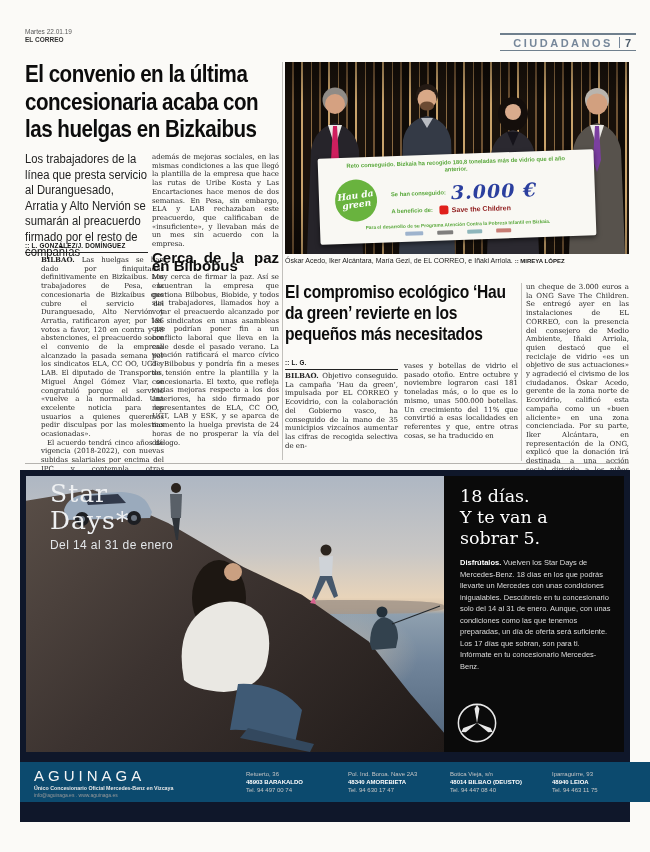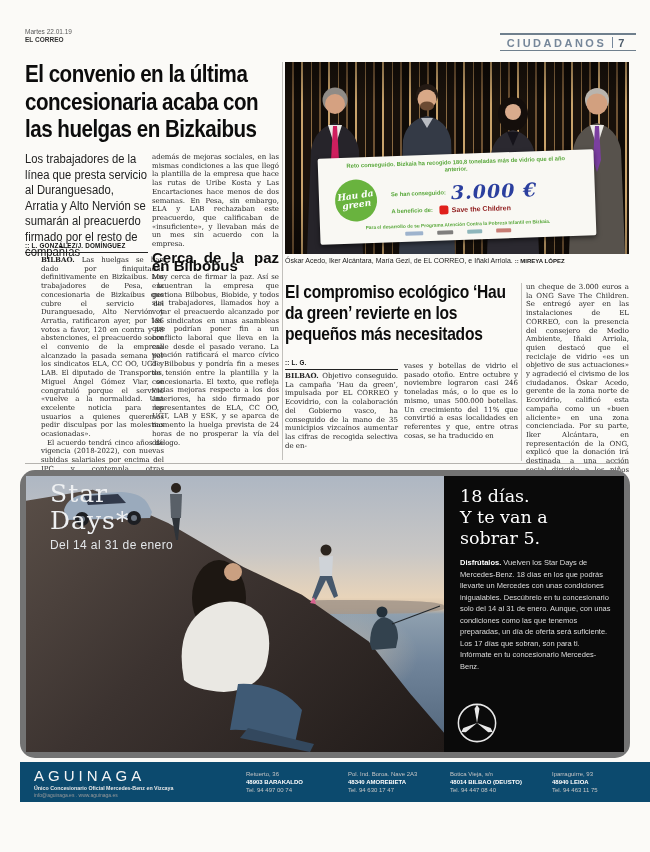--- a/index.html
+++ b/index.html
@@ -55,21 +55,21 @@
   .stc-name{font-size:7px;font-weight:bold;color:#8f1b1c;}
   .check-foot{font-size:4.8px;font-weight:bold;color:#5aa83c;text-align:center;margin-top:4px;}
   .check-logos{display:flex;justify-content:center;gap:14px;margin-top:3px;}
   .plogo{height:4px;border-radius:1px;opacity:.75;}
   .caption{font-size:7px;color:#222;}
   .caption b{font-size:6px;color:#111;}
   
   .headline2{font-size:19px;line-height:21px;font-weight:bold;color:#0c0c0c;letter-spacing:-0.3px;
        width:287px;transform:scaleX(.82);transform-origin:left top;}
   
-  #adbox{left:20px;top:470px;width:610px;height:288px;background:#737373;border-radius:15px;}
+  #adbox{left:20px;top:470px;width:610px;height:352px;background:#0f172a;}
   #adphoto{left:6px;top:6px;width:418px;height:276px;overflow:hidden;
      background:linear-gradient(180deg,#aeb7c3 0%,#c9c7c5 28%,#e8d4ba 44%,#d3bda3 48%,#8fa0af 50%,#70849a 68%,#4f6379 100%);}
   .islands{right:0;top:45%;width:46%;height:5%;background:#a2958a;border-radius:40%;opacity:.85;}
   .glint{right:6%;top:48%;width:34%;height:34%;
      background:radial-gradient(ellipse at center,rgba(255,222,180,.4) 0%,rgba(255,222,180,0) 70%);}
   .rocks{left:0;top:0;right:0;bottom:0;
      clip-path:polygon(0 9%,16% 5%,34% 17%,52% 33%,66% 43%,82% 60%,92% 79%,100% 93%,100% 100%,0 100%);
      background:linear-gradient(135deg,#5a4f48 0%,#3c3330 45%,#201a18 100%);}
   .stardays{left:24px;top:4px;color:#eef0f2;}
   .stardays .sd1{font-family:"DejaVu Serif",serif;font-size:25px;line-height:27px;letter-spacing:1px;}
@@ -92,21 +92,21 @@
 </style>
 </head>
 <body>
 
 <div id="page">
 
   <div class="abs" style="left:25px;top:28px;">
     <div class="mh-date">Martes 22.01.19</div>
     <div class="mh-paper">EL CORREO</div>
   </div>
-  <div class="abs section-box" style="left:500px;top:33px;width:136px;justify-content:center;">
+  <div class="abs section-box" style="left:500px;top:33px;width:136px;">
     <span class="section-label">CIUDADANOS</span>
     <span class="section-sep"></span>
     <span class="page-num">7</span>
   </div>
 
   <div class="abs headline1" style="left:25px;top:60px;">El convenio en la última concesionaria acaba con las huelgas en Bizkaibus</div>
 
   <div class="abs standfirst" style="left:25px;top:152px;">Los trabajadores de la línea que presta servicio al Duranguesado, Arratia y Alto Nervión se sumarán al preacuerdo firmado por el resto de compañías</div>
 
   <div class="abs byline" style="left:25px;top:242px;width:123px;">:: L. GONZÁLEZ/J. DOMÍNGUEZ</div>
@@ -191,21 +191,21 @@
   </div>
 
   <div class="abs headline2" style="left:285px;top:281px;">El compromiso ecológico ‘Hau da green’ revierte en los pequeños más necesitados</div>
   <div class="abs byline" style="left:285px;top:359px;width:113px;">:: L. G.</div>
 
   <div class="abs body-col" style="left:285px;top:372px;width:113px;">
     <p class="first"><span class="lead-in">BILBAO.</span>
       <span>Objetivo conseguido. La campaña ‘Hau da green’, impulsada por EL CORREO y Ecovidrio, con la colaboración del Gobierno vasco, ha conseguido de la mano de 35 municipios vizcaínos aumentar las cifras de recogida selectiva de en-</span></p>
   </div>
   <div class="abs body-col" style="left:404px;top:362px;width:114px;">
-    <p class="first">vases y botellas de vidrio el pasado otoño. Entre octubre y noviembre lograron casi 246 toneladas más, o lo que es lo mismo, unas 500.000 botellas. Un crecimiento del 11% que convirtió a esas localidades en referentes y que, entre otras cosas, se ha traducido en</p>
+    <p class="first">vases y botellas de vidrio el pasado otoño. Entre octubre y noviembre lograron casi 181 toneladas más, o lo que es lo mismo, unas 500.000 botellas. Un crecimiento del 11% que convirtió a esas localidades en referentes y que, entre otras cosas, se ha traducido en</p>
   </div>
   <div class="abs body-col" style="left:526px;top:283px;width:103px;">
     <p class="first">un cheque de 3.000 euros a la ONG Save The Children. Se entregó ayer en las instalaciones de EL CORREO, con la presencia del consejero de Medio Ambiente, Iñaki Arriola, quien destacó que el reciclaje de vidrio «es un objetivo de sus actuaciones» y agradeció el civismo de los ciudadanos. Óskar Acedo, gerente de la zona norte de Ecovidrio, calificó esta campaña como un «buen aliciente» en una zona concienciada. Por su parte, Iker Alcántara, en representación de la ONG, explicó que la donación irá destinada a una acción social dirigida a los niños más necesitados de Bizkaia.</p>
   </div>
 
   <div id="adbox" class="abs">
     <div id="adphoto" class="abs">
       <div class="abs islands"></div>
       <div class="abs glint"></div>
       <div class="abs rocks"></div>

